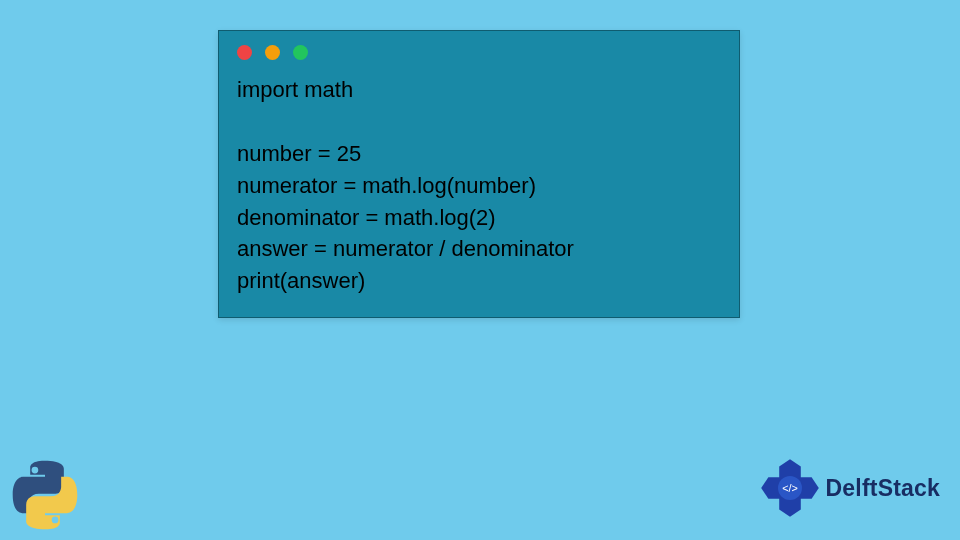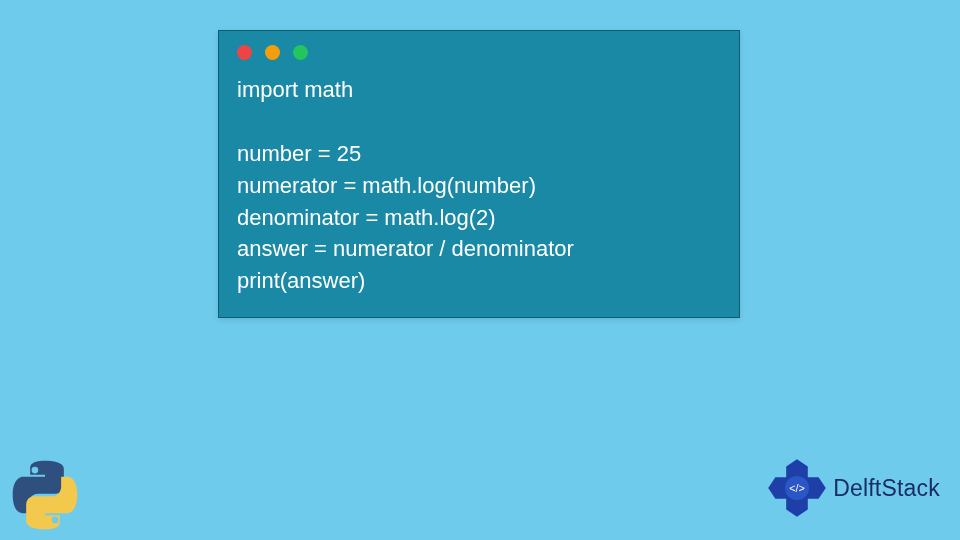--- a/index.html
+++ b/index.html
@@ -26,21 +26,21 @@
     padding: 14px 18px 10px 18px;
   }
   .tl-dot {
     width: 15px; height: 15px; border-radius: 50%;
   }
   .dot-red   { background: #ef4444; }
   .dot-amber { background: #f59e0b; }
   .dot-green { background: #22c55e; }
   .code-body {
     padding: 4px 18px 6px 18px;
-    color: #ffffff;
+    color: #000000;
     font-size: 22px;
     line-height: 1.45;
     font-family: -apple-system, "Segoe UI", Arial, sans-serif;
     white-space: pre;
   }
   .python-logo {
     position: absolute;
     left: 8px;
     bottom: 8px;
     width: 74px;
@@ -50,21 +50,21 @@
     position: absolute;
     right: 20px;
     bottom: 22px;
     display: flex;
     align-items: center;
     gap: 6px;
   }
   .delft-mark { width: 60px; height: 60px; }
   .delft-text {
     color: #182d63;
-    font-weight: 400;
+    font-weight: 700;
     font-size: 23px;
     letter-spacing: 0.2px;
   }
 </style>
 </head>
 <body>
 
 <div class="code-window">
   <div class="titlebar">
     <span class="tl-dot dot-red"></span>

